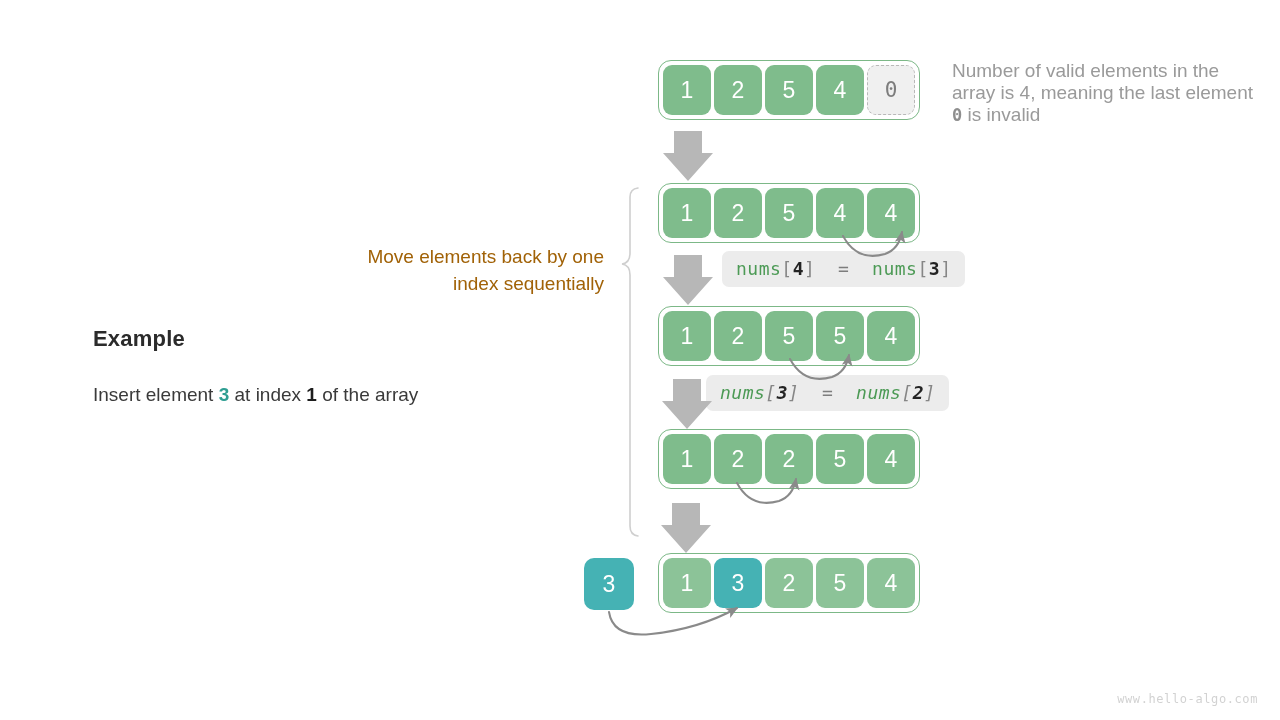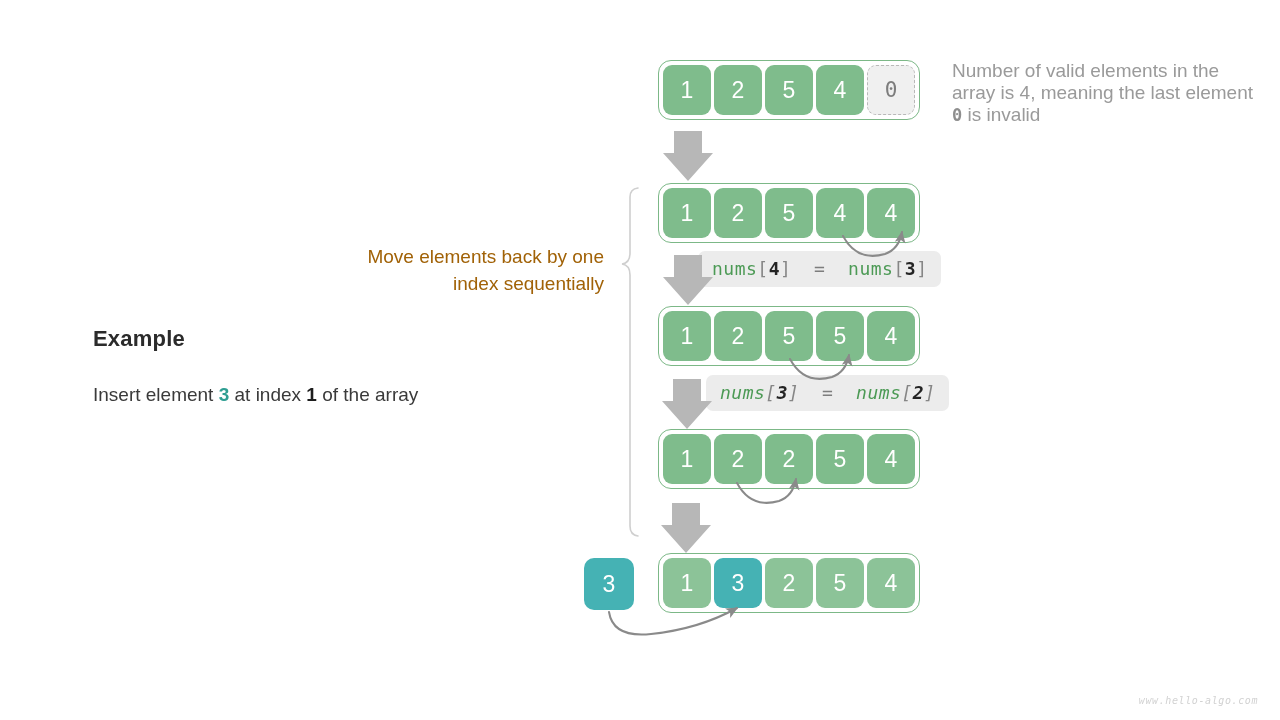--- a/index.html
+++ b/index.html
@@ -148,24 +148,23 @@
     height: 720px;
     pointer-events: none;
   }
 
   
   .watermark {
     position: absolute;
     right: 22px;
     bottom: 14px;
     font-family: "DejaVu Sans Mono", monospace;
-    font-size: 10px;
+    font-size: 12px;
     color: #d2d2d2;
     letter-spacing: 0.6px;
-    font-style: italic;
   }
 </style>
 </head>
 <body>
 
 <div id="stage">
 
   <div class="example-title">Example</div>
   <div class="example-line">
     <span>Insert element </span><span class="em-teal">3</span><span> at index </span><span class="em-dark">1</span><span> of the array</span>
@@ -207,21 +206,21 @@
   <div class="array" id="array-4" style="left:658px; top:553px;">
       <div class="cell pale">1</div>
       <div class="cell teal">3</div>
       <div class="cell pale">2</div>
       <div class="cell pale">5</div>
       <div class="cell pale">4</div>
     </div>
 
   <div class="loose-cell" style="left:584px; top:558px;">3</div>
 
-  <div class="code-chip" id="chip-0" style="left:698px; top:251px;"><span class="fn">nums</span><span class="br">[</span><span class="num">4</span><span class="br">]</span><span class="eq">&nbsp; = &nbsp;</span><span class="fn">nums</span><span class="br">[</span><span class="num">3</span><span class="br">]</span></div>
+  <div class="code-chip" id="chip-0" style="left:722px; top:251px;"><span class="fn">nums</span><span class="br">[</span><span class="num">4</span><span class="br">]</span><span class="eq">&nbsp; = &nbsp;</span><span class="fn">nums</span><span class="br">[</span><span class="num">3</span><span class="br">]</span></div>
   <div class="code-chip" id="chip-1" style="left:706px; top:375px;font-style:italic;"><span class="fn">nums</span><span class="br">[</span><span class="num">3</span><span class="br">]</span><span class="eq">&nbsp; = &nbsp;</span><span class="fn">nums</span><span class="br">[</span><span class="num">2</span><span class="br">]</span></div>
 
   <svg id="overlay" viewBox="0 0 1280 720">
     <defs>
       <marker id="curve-head" markerWidth="7" markerHeight="7" refX="5.4" refY="3.1" orient="auto" markerUnits="strokeWidth">
         <path d="M0,0.4 L6,3.1 L0,5.8 L1.5,3.1 Z" fill="#8a8a8a"></path>
       </marker>
     </defs>
 
     <g fill="#b7b7b7">

